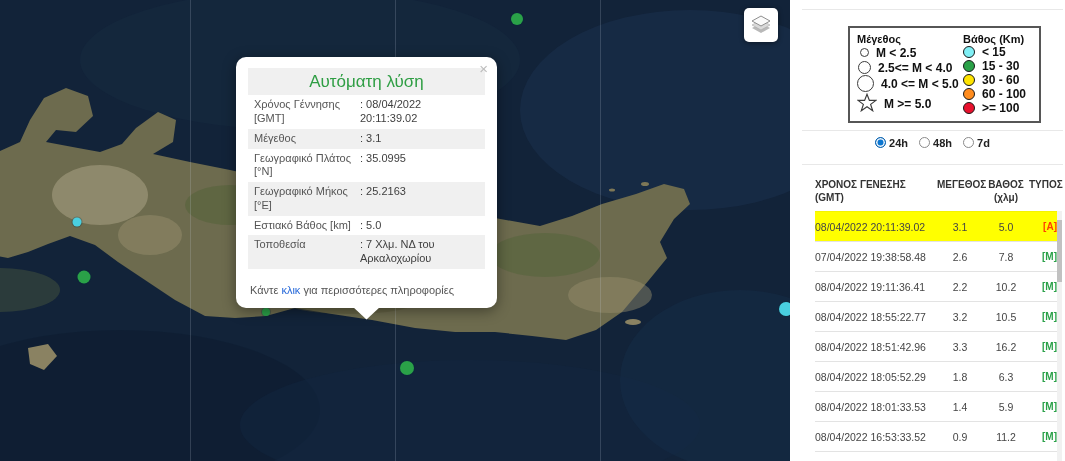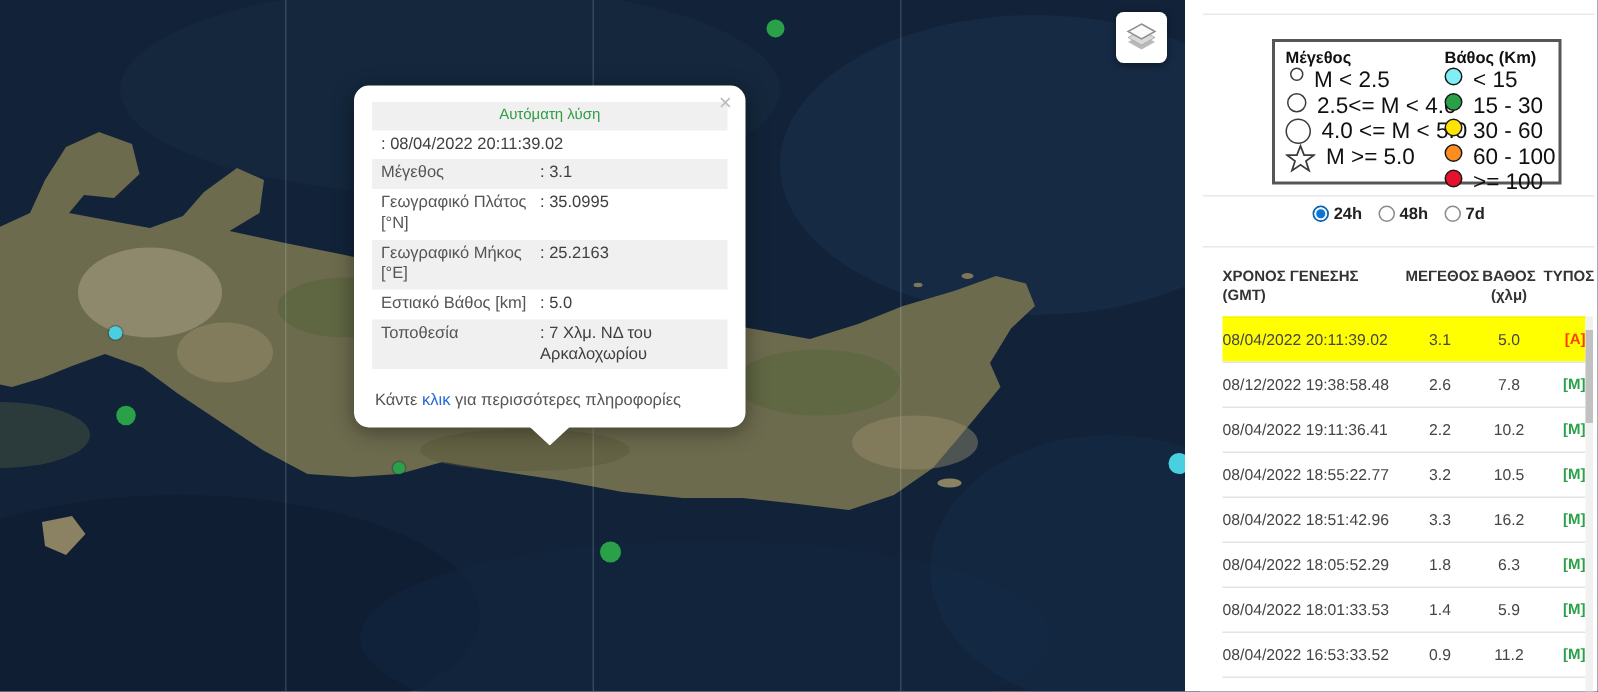--- a/index.html
+++ b/index.html
@@ -14,42 +14,42 @@
   .marker{position:absolute;border-radius:50%;transform:translate(-50%,-50%);
           box-shadow:0 0 0 1px rgba(0,45,60,.28);cursor:pointer}
 
   #layers-btn{position:absolute;left:744px;top:8px;width:34px;height:34px;background:#fff;border-radius:5px;
               box-shadow:0 1px 5px rgba(0,0,0,.45);display:flex;align-items:center;justify-content:center;cursor:pointer;z-index:6}
 
   
   #popup{position:absolute;left:236px;top:57px;width:261px;background:#fff;border-radius:10px;
          box-shadow:0 3px 14px rgba(0,0,0,.4);padding:11px 12px 8px;box-sizing:border-box;
          font-size:11px;color:#444;z-index:7;line-height:1.25}
-  #popup .ptitle{background:#f0f0f0;color:#2f9e44;text-align:center;padding:3px 0;font-size:10px}
+  #popup .ptitle{background:#f0f0f0;color:#2f9e44;text-align:center;padding:3px 0;font-size:17px}
   .prow{display:flex;padding:3px 6px}
   .prow.alt{background:#f0f0f0}
   .prow .pl{width:100px;flex:none;color:#555;padding-right:6px}
   .prow .pv{flex:1;color:#3f3f3f}
   #popup .pfooter{padding:15px 2px 2px;color:#555}
   #popup .plink{color:#2668d9;cursor:pointer}
   #popup-close{position:absolute;top:4px;right:9px;color:#bdbdbd;font-size:15px;line-height:1;cursor:pointer}
   #popup-arrow{position:absolute;left:50%;bottom:-12px;transform:translateX(-50%);width:28px;height:13px;background:#fff;
                clip-path:polygon(0 0,100% 0,50% 100%)}
 
   
   #panel{position:absolute;left:800px;top:0;width:265px;height:461px;background:#fff}
   .divider{position:absolute;left:2px;right:2px;height:1px;background:#e8e8e8}
 
   #legend-box{position:absolute;left:48px;top:26px;width:193px;height:97px;border:2px solid #565656;
               box-sizing:border-box;background:#fff;display:flex;padding:5px 7px 6px;gap:4px}
   .lg-col{display:flex;flex-direction:column;justify-content:space-between}
   .lg-col.mag{width:102px}
   .lg-col.dep{flex:1}
   .lg-title{font-weight:bold;font-size:11px;color:#101010}
-  .lg-item{display:flex;align-items:flex-start;gap:7px;font-size:15px;font-weight:normal;color:#101010;white-space:nowrap}
+  .lg-item{display:flex;align-items:center;gap:7px;font-size:12px;font-weight:bold;color:#101010;white-space:nowrap}
   .sym{flex:none;box-sizing:border-box}
   .circle-s{width:9px;height:9px;border:1px solid #3c3c3c;border-radius:50%;margin-left:3px}
   .circle-m{width:13px;height:13px;border:1px solid #3c3c3c;border-radius:50%;margin-left:1px}
   .circle-l{width:17px;height:17px;border:1px solid #3c3c3c;border-radius:50%}
   .dot{width:12px;height:12px;border:1px solid #1a1a1a;border-radius:50%}
 
   #filters{position:absolute;left:0;right:0;top:137px;display:flex;justify-content:center;align-items:center;gap:11px;
            font-size:11px;font-weight:bold;color:#222}
   .radio-opt{display:flex;align-items:flex-start;gap:3px;cursor:pointer}
   .radio{width:11px;height:11px;border-radius:50%;border:1px solid #8a8a8a;background:#fff;box-sizing:border-box;flex:none}
@@ -123,20 +123,21 @@
       <path d="M13 11 L22 16 L13 21 L4 16 Z" fill="#b9b9b9"></path>
       <path d="M13 8 L22 13 L13 18 L4 13 Z" fill="#d9d9d9" stroke="#aaaaaa" stroke-width="0.6"></path>
       <path d="M13 4 L22 9 L13 14 L4 9 Z" fill="#fafafa" stroke="#8e8e8e" stroke-width="1"></path>
     </svg>
   </div>
 
   <div id="popup">
     <div class="ptitle">Αυτόματη λύση</div>
     <div id="popup-fields">
         <div class="prow">
+          <span class="pl">Χρόνος Γέννησης [GMT]</span>
           <span class="pv">: 08/04/2022 20:11:39.02</span>
         </div>
         <div class="prow alt">
           <span class="pl">Μέγεθος</span>
           <span class="pv">: 3.1</span>
         </div>
         <div class="prow">
           <span class="pl">Γεωγραφικό Πλάτος [°N]</span>
           <span class="pv">: 35.0995</span>
         </div>
@@ -234,21 +235,21 @@
       <span class="c-type">ΤΥΠΟΣ</span>
     </div>
     <div id="tbody">
         <div class="trow hl">
           <span class="c-time">08/04/2022 20:11:39.02</span>
           <span class="c-mag">3.1</span>
           <span class="c-depth">5.0</span>
           <span class="c-type type-a">[A]</span>
         </div>
         <div class="trow">
-          <span class="c-time">08/12/2022 19:38:58.48</span>
+          <span class="c-time">07/04/2022 19:38:58.48</span>
           <span class="c-mag">2.6</span>
           <span class="c-depth">7.8</span>
           <span class="c-type type-m">[M]</span>
         </div>
         <div class="trow">
           <span class="c-time">08/04/2022 19:11:36.41</span>
           <span class="c-mag">2.2</span>
           <span class="c-depth">10.2</span>
           <span class="c-type type-m">[M]</span>
         </div>

